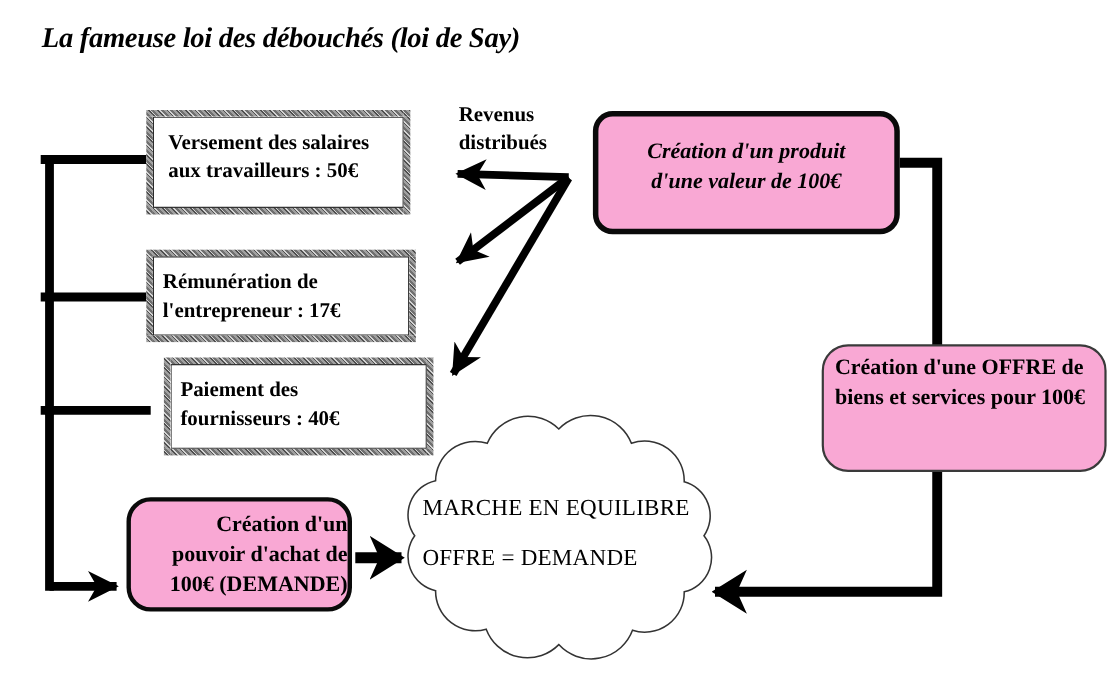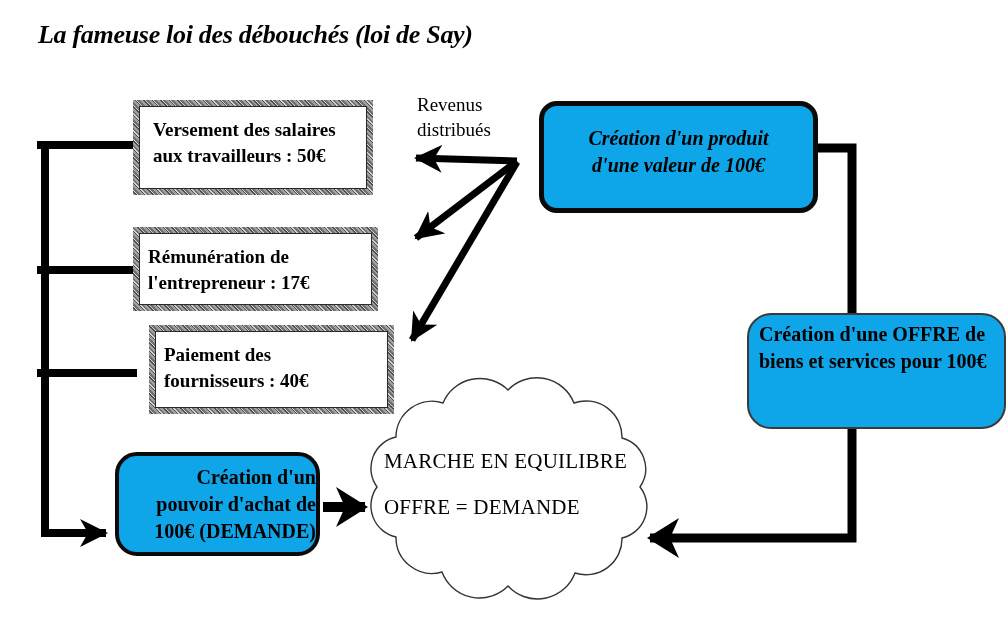--- a/index.html
+++ b/index.html
@@ -23,21 +23,21 @@
     border:6px solid #8a8a8a;
     border-image: repeating-linear-gradient(45deg,#a0a0a0 0 2px,#4f4f4f 2px 3px,#d2d2d2 3px 4px,#6f6f6f 4px 6px) 6;
     box-shadow: inset 0 0 0 1px #2a2a2a;
     font-size:19px; font-weight:bold; line-height:26px;
     white-space:pre-line; padding:11px 6px 0 9px;
   }
   #box-salaires     { left:133px; top:100px; width:240px; height:95px;padding-left:14px; }
   #box-entrepreneur { left:133px; top:227px; width:245px; height:84px; }
   #box-fournisseurs { left:149px; top:325px; width:245px; height:89px; }
 
-  .roundbox{ position:absolute; background:#0ea5e9; font-weight:bold; }
+  .roundbox{ position:absolute; background:#f9a8d4; font-weight:bold; }
   #box-demande{
     left:115px; top:452px; width:205px; height:104px;
     border:4px solid #0a0a0a; border-radius:22px;
     font-size:20px; line-height:27px; text-align:right;
     white-space:pre-line; padding-top:8px;
   }
   #box-produit{
     left:539px; top:101px; width:279px; height:112px;
     border:5px solid #0a0a0a; border-radius:18px;
     font-size:20px; font-style:italic; text-align:center;
@@ -47,21 +47,21 @@
   #box-offre{
     left:747px; top:313px; width:259px; height:116px;
     border:2px solid #3a3a3a; border-radius:24px;
     font-size:20px; line-height:27px; white-space:pre-line;
     padding:6px 0 0 10px;
     font-family:Liberation Serif, serif;
   }
 
   .revenus{
     position:absolute; left:417px; top:92px;
-    font-size:19px; font-weight:normal; line-height:25px; white-space:pre-line;
+    font-size:19px; font-weight:bold; line-height:25px; white-space:pre-line;
   }
   .cloudtext{
     position:absolute; left:384px; top:449px;
     font-size:21px; font-weight:normal; letter-spacing:0.2px;
   }
   .cloudtext .ct2{ margin-top:21px; }
 </style>
 </head>
 <body>
 

